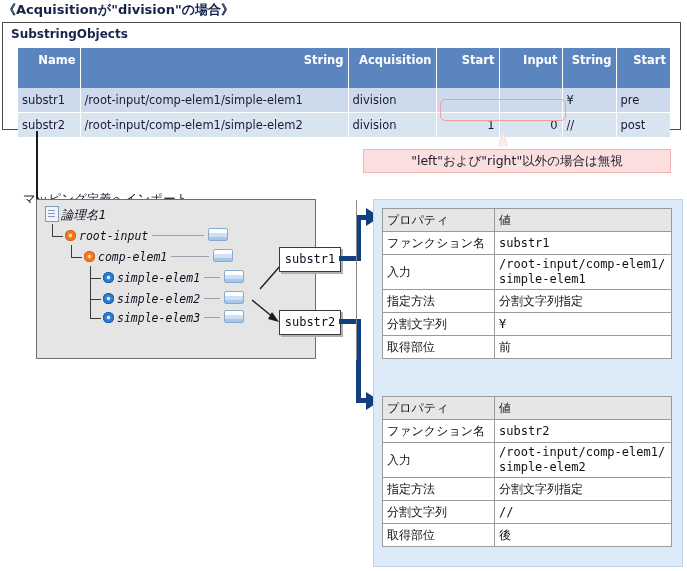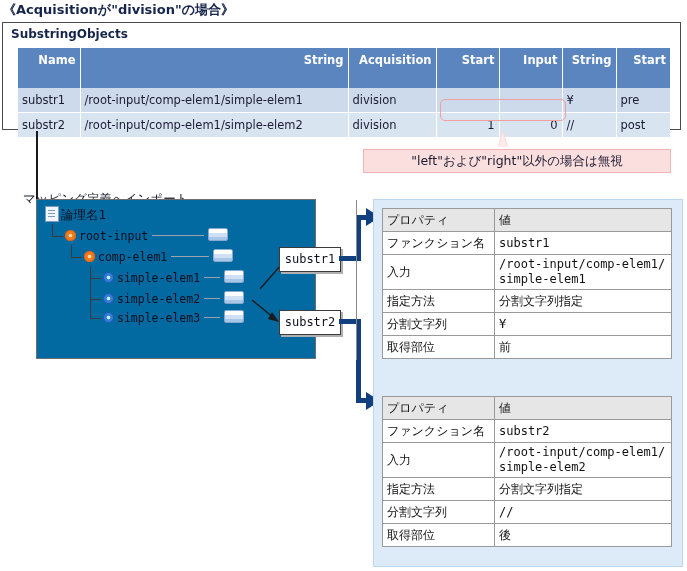--- a/index.html
+++ b/index.html
@@ -110,22 +110,23 @@
   }
   .lbl-func{
     position:absolute;left:366px;top:177px;
     font-size:12.5px;color:#1a1a2e;white-space:nowrap;
   }
 
   
   .tree-box{
     position:absolute;left:36px;top:199px;width:280px;height:160px;
     border:1px solid #6e6e6e;
-    background:#0369a1;
-    box-sizing:border-box;
+    background:#e5e5e5;
+    box-sizing:border-box;
+    font-style:italic;
   }
   .tree-row{
     position:absolute;height:18px;line-height:18px;
     font-size:12px;color:#101020;white-space:nowrap;
   }
   .tree-text{font-family:"DejaVu Sans Mono","Liberation Mono",monospace;font-size:11.5px;}
   .jp{font-family:"DejaVu Sans","Liberation Sans",sans-serif;font-size:12.5px;}
 
   
   .ico-doc{

